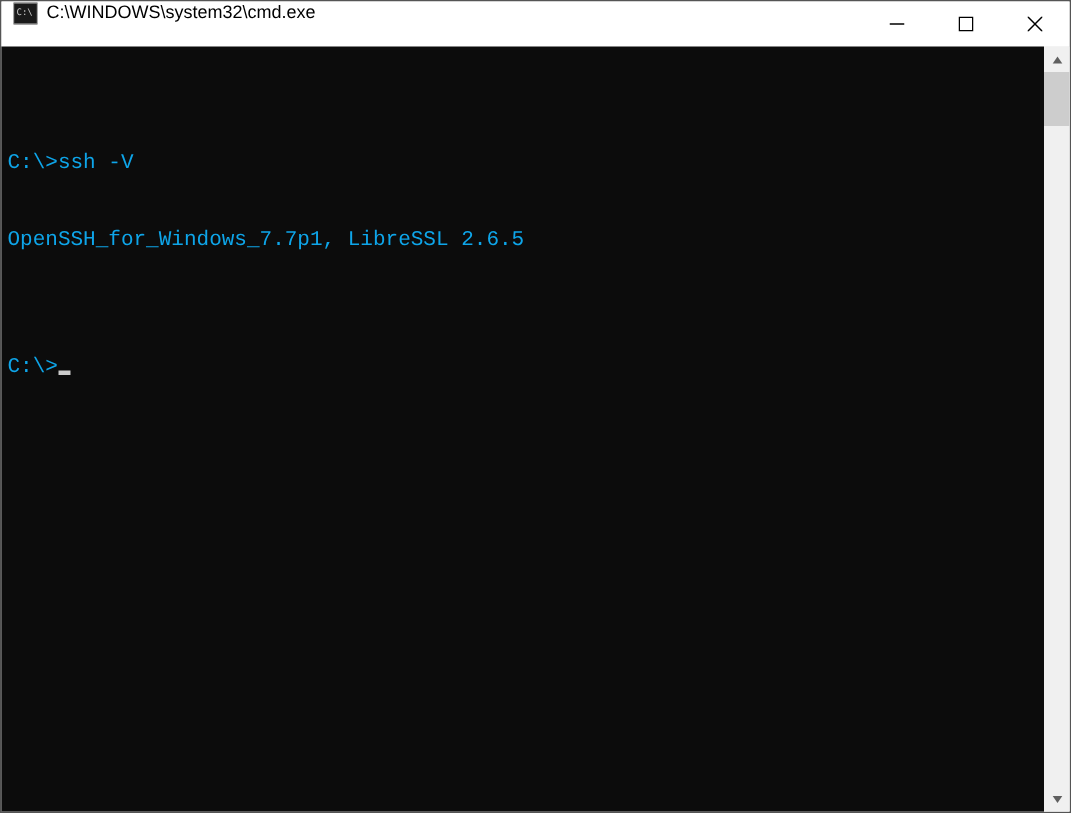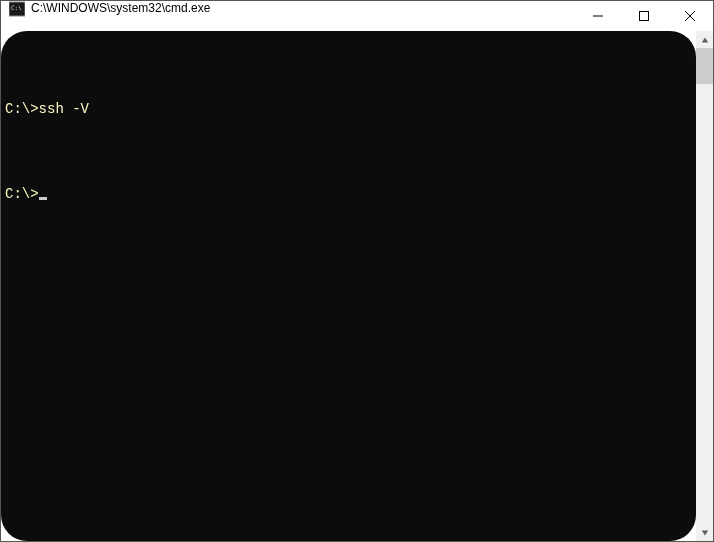--- a/index.html
+++ b/index.html
@@ -67,28 +67,27 @@
       height: 10px;
     }
     .terminal-wrap {
       flex: 1;
       display: flex;
       min-height: 0;
     }
     .terminal {
       flex: 1;
       background: #0c0c0c;
-      color: #fef9c3;
+      color: #0ea5e9;
       font-family: Consolas, "Courier New", monospace;
       font-size: 14px;
       line-height: 17px;
       padding: 2px 4px;
       white-space: pre;
       overflow: hidden;
-      border-radius: 26px;
     }
     .terminal .line {
       white-space: pre;
     }
     .cursor {
       display: inline-block;
       width: 8px;
       height: 3px;
       background: #cccccc;
       vertical-align: -2px;
@@ -154,20 +153,21 @@
           <line x1="0" y1="0" x2="10" y2="10" stroke="#000" stroke-width="1"></line>
           <line x1="10" y1="0" x2="0" y2="10" stroke="#000" stroke-width="1"></line>
         </svg>
       </button>
     </div>
   </div>
   <div class="terminal-wrap">
     <div class="terminal">
       <div class="line"></div>
       <div class="line">C:\&gt;ssh -V</div>
+      <div class="line">OpenSSH_for_Windows_7.7p1, LibreSSL 2.6.5</div>
       <div class="line"></div>
       <div class="line"><span>C:\&gt;</span><span class="cursor"></span></div>
     </div>
     <div class="scrollbar">
       <div class="sb-btn">
         <svg viewBox="0 0 10 10">
             <polygon points="5,2 9,8 1,8" fill="#606060"></polygon>
           </svg>
       </div>
       <div class="sb-track">

